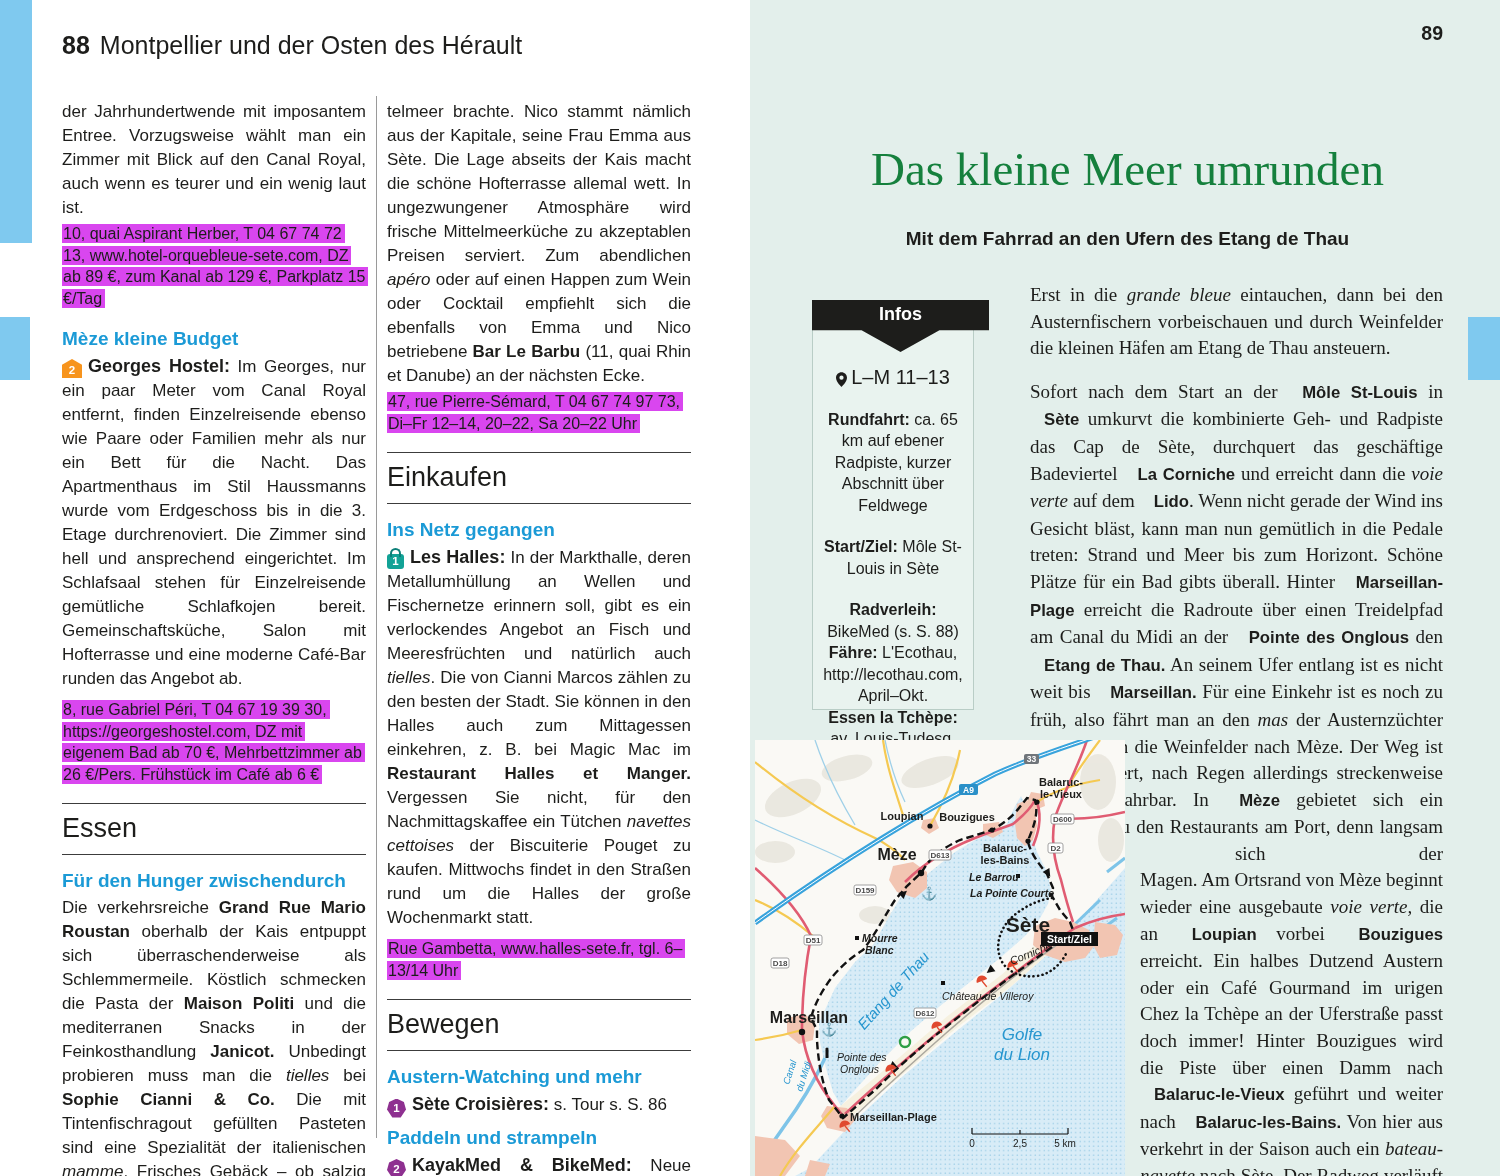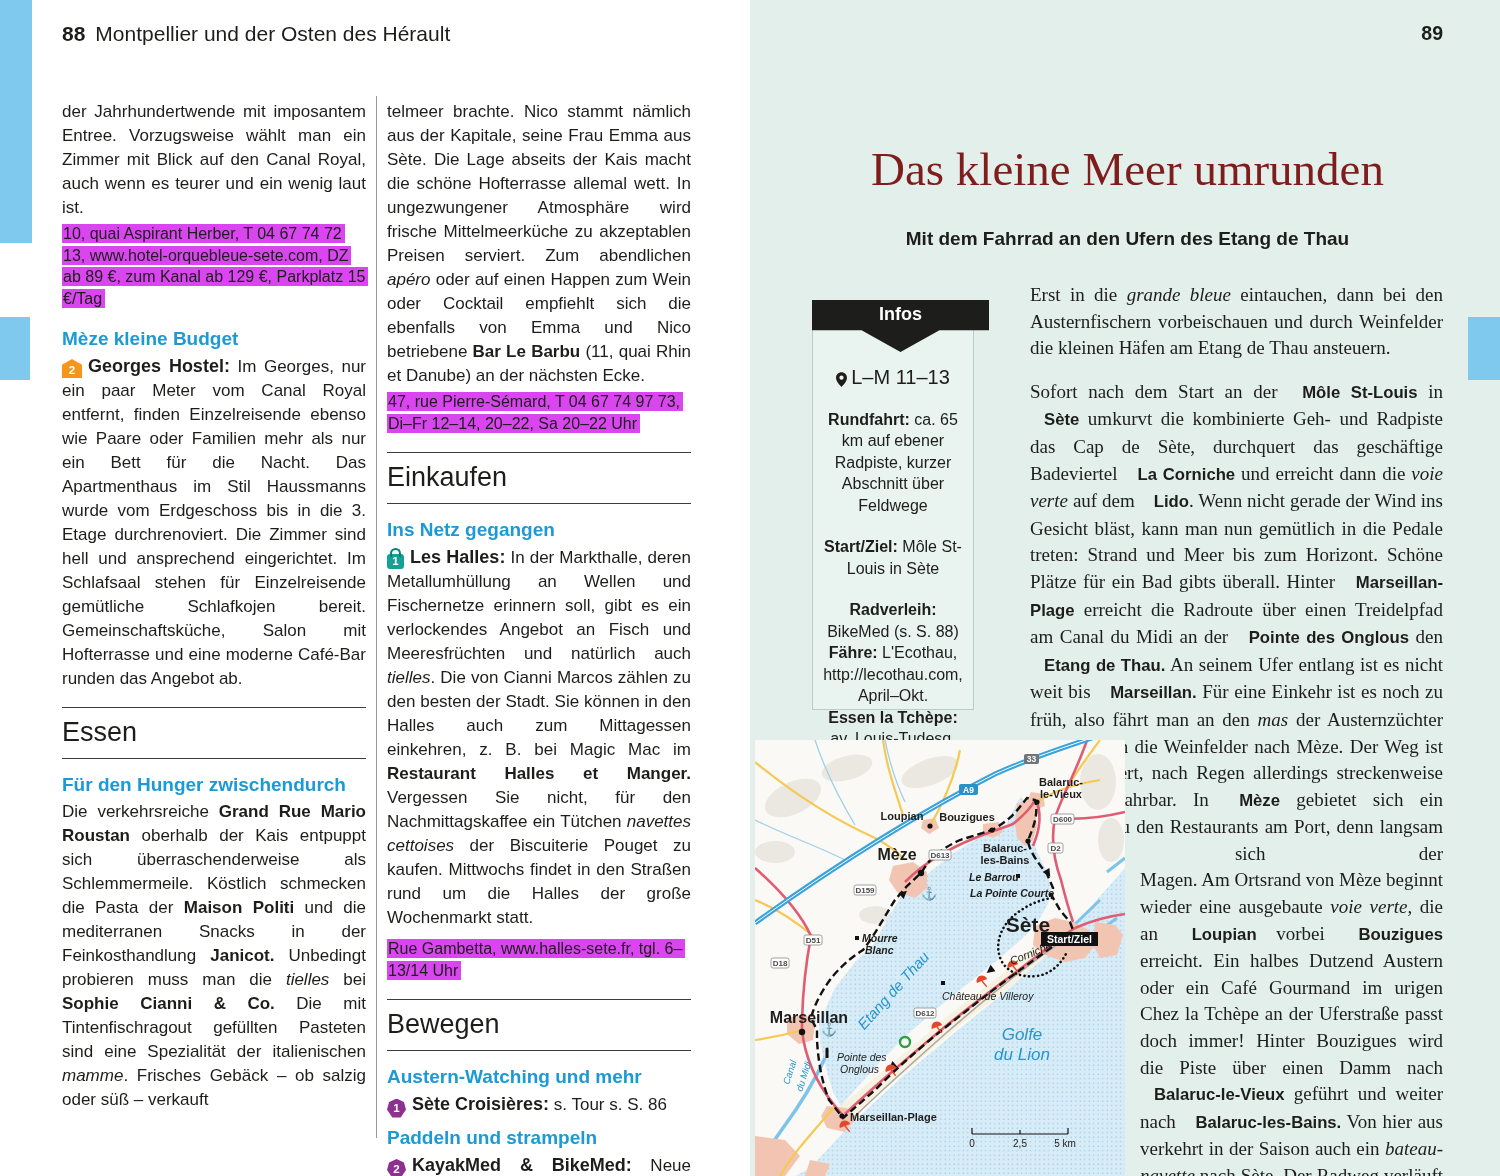--- a/index.html
+++ b/index.html
@@ -6,21 +6,21 @@
   #stage{position:relative;width:1500px;height:1176px;overflow:hidden;background:#fff;
          font-family:"Liberation Sans",sans-serif;color:#1d1d1b;}
   
   .page-left{position:absolute;left:0;top:0;width:750px;height:1176px;background:#fff;}
   .page-right{position:absolute;left:750px;top:0;width:750px;height:1176px;background:#e3efeb;}
   .edge-bar{position:absolute;background:#7fc9ef;}
   #bar-top-left{left:0;top:0;width:32px;height:243px;}
   #bar-mid-left{left:0;top:317px;width:30px;height:63px;}
   #bar-mid-right{left:1468px;top:317px;width:32px;height:63px;}
   
-  .hdr{position:absolute;left:62px;top:22px;font-size:21px;}
+  .hdr{position:absolute;left:62px;top:31px;font-size:25px;}
   .hdr b{margin-right:10px;}
   .pagenum-right{position:absolute;left:1343px;top:22px;width:100px;text-align:right;
                  font-size:19.5px;font-weight:bold;}
   .col{position:absolute;top:100px;width:304px;font-size:17px;line-height:24px;text-align:justify;}
   #col1{left:62px;} #col2{left:387px;}
   .col-divider{position:absolute;left:376px;top:96px;height:1042px;width:0;border-left:1px solid #9a9a9a;}
   .para{margin:0 0 3px 0;}
   .contact{margin:2px 0 18px 0;font-size:16px;line-height:21.5px;text-align:left;}
   .hl{background:#d946ef;padding:1px 3px 1px 1px;-webkit-box-decoration-break:clone;box-decoration-break:clone;}
   .subhead{margin:6px 0 3px 0;font-size:19px;font-weight:bold;color:#1b9ad6;text-align:left;}
@@ -36,21 +36,21 @@
   .mk-bag{position:relative;background:#12a296;border-radius:3px;width:17px;height:15px;margin-top:5px;}
   .mk-bag::before{content:"";position:absolute;top:-6px;left:3px;width:7px;height:7px;
                   border:2.5px solid #0c7f78;border-bottom:none;border-radius:6px 6px 0 0;}
   .mk-hex{background:#8e3090;clip-path:polygon(50% 0%,89% 19%,100% 58%,72% 100%,28% 100%,0% 58%,11% 19%);
           width:19px;height:19px;}
   
   .kicker{position:absolute;left:812px;top:96px;width:631px;text-align:center;
           font-family:"Liberation Serif",serif;font-weight:bold;font-size:45px;color:#1798d5;
           letter-spacing:1px;}
   .tour-title{position:absolute;left:762px;top:142px;width:731px;text-align:center;
-          font-family:"Liberation Serif",serif;font-size:47px;color:#7f1d1d;}
+          font-family:"Liberation Serif",serif;font-size:47px;color:#15803d;}
   .tour-sub{position:absolute;left:812px;top:228px;width:631px;text-align:center;
           font-size:19px;font-weight:bold;}
   
   .infos{position:absolute;left:812px;top:300px;width:160px;height:408px;
          border:1px solid #b9cdc6;background:#e9f3ef;}
   .infos-banner{position:absolute;left:-1px;top:-1px;width:177px;height:52px;background:#1d1d1b;
          clip-path:polygon(0 0,100% 0,100% 58%,72% 58%,50% 100%,28% 58%,0 58%);}
   .infos-banner span{display:block;text-align:center;color:#fff;font-weight:bold;font-size:18px;
          padding-top:4px;}
   .infos-body{position:absolute;left:6px;top:66px;width:148px;text-align:center;
@@ -97,20 +97,21 @@
     <div class="col" id="col1">
       <p class="para">der Jahrhundertwende mit imposantem Entree. Vorzugsweise wählt man ein Zimmer mit Blick auf den Canal Royal, auch wenn es teurer und ein wenig laut ist.</p>
       <p class="contact"><span class="hl">10, quai Aspirant Herber, T 04 67 74 72 13, www.hotel-orquebleue-sete.com, DZ ab 89 €, zum Kanal ab 129 €, Parkplatz 15 €/Tag</span></p>
 
       <p class="subhead">Mèze kleine Budget</p>
       <p class="entry">
         <span class="mk mk-house">
             <span>2</span>
           </span><b class="ename">Georges Hostel:</b> <span>Im Georges, nur ein paar Meter vom Canal Royal entfernt, finden Einzelreisende ebenso wie Paare oder Familien mehr als nur ein Bett für die Nacht. Das Apartmenthaus im Stil Haussmanns wurde vom Erdgeschoss bis in die 3. Etage durchrenoviert. Die Zimmer sind hell und ansprechend eingerichtet. Im Schlafsaal stehen für Einzelreisende gemütliche Schlafkojen bereit. Gemeinschaftsküche, Salon mit Hofterrasse und eine moderne Café-Bar runden das Angebot ab.</span>
       </p>
+      <p class="contact"><span class="hl">8, rue Gabriel Péri, T 04 67 19 39 30, https://georgeshostel.com, DZ mit eigenem Bad ab 70 €, Mehrbettzimmer ab 26 €/Pers. Frühstück im Café ab 6 €</span></p>
 
       <div class="sect">Essen</div>
 
       <p class="subhead">Für den Hunger zwischendurch</p>
       <p class="para"><span>Die verkehrsreiche </span><b>Grand Rue Mario Roustan</b><span> oberhalb der Kais entpuppt sich überraschenderweise als Schlemmermeile. Köstlich schmecken die Pasta der </span><b>Maison Politi</b><span> und die mediterranen Snacks in der Feinkosthandlung </span><b>Janicot.</b><span> Unbedingt probieren muss man die </span><i>tielles</i><span> bei </span><b>Sophie Cianni &amp; Co.</b><span> Die mit Tintenfischragout gefüllten Pasteten sind eine Spezialität der italienischen </span><i>mamme</i><span>. Frisches Gebäck – ob salzig oder süß – verkauft </span></p>
 
     </div>
 
     <div class="col" id="col2">
       <p class="para"><span>telmeer brachte. Nico stammt nämlich aus der Kapitale, seine Frau Emma aus Sète. Die Lage abseits der Kais macht die schöne Hofterrasse allemal wett. In ungezwungener Atmosphäre wird frische Mittelmeerküche zu akzeptablen Preisen serviert. Zum abendlichen </span><i>apéro</i><span> oder auf einen Happen zum Wein oder Cocktail empfiehlt sich die ebenfalls von Emma und Nico betriebene </span><b>Bar Le Barbu</b><span> (11, quai Rhin et Danube) an der nächsten Ecke.</span></p>

